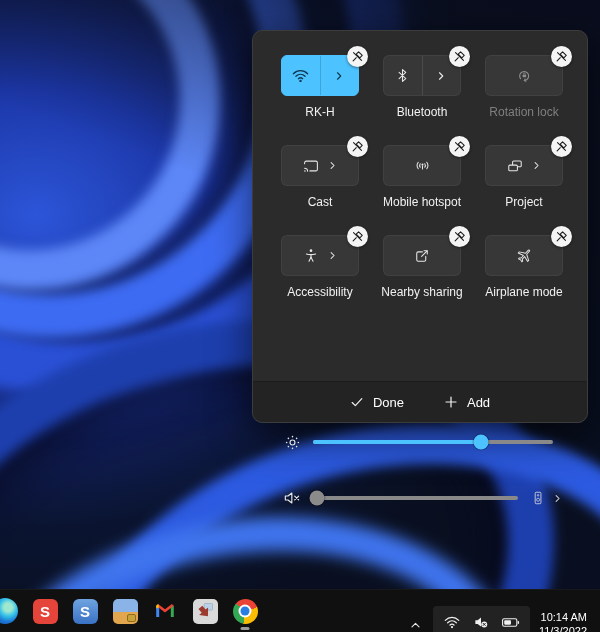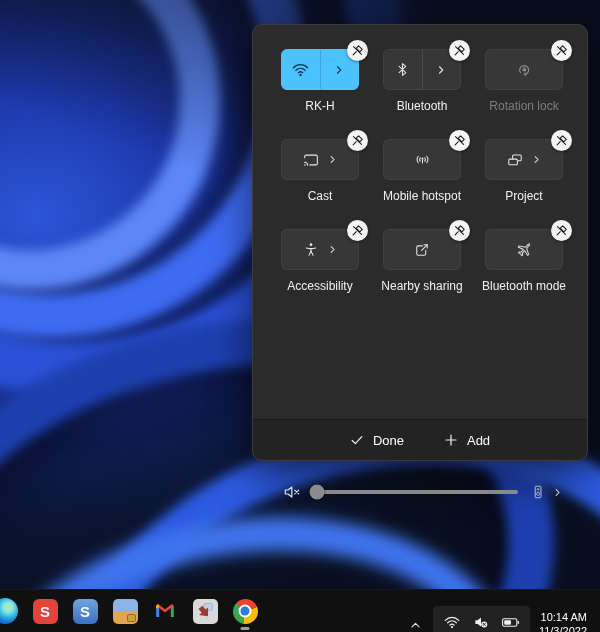--- a/index.html
+++ b/index.html
@@ -21,21 +21,21 @@
       transform:rotate(-18deg);box-shadow:inset 0 0 50px 14px rgba(5,8,30,.9);}
   .p5{width:560px;height:380px;left:60px;top:430px;border:40px solid #2c5ae0;
       transform:rotate(-14deg);}
   .p6{width:500px;height:330px;left:-40px;top:520px;border:34px solid #3f74ee;
       transform:rotate(-10deg);filter:blur(8px);}
   .wallshade{position:absolute;inset:0;background:
      linear-gradient(200deg, rgba(9,13,28,.85) 0%, rgba(9,13,28,0) 38%),
      radial-gradient(420px 300px at 85% 12%, rgba(10,16,34,.9), rgba(10,16,34,0) 70%);}
 
   
-  .panel{position:absolute;left:252px;top:24px;width:336px;height:437px;
+  .panel{position:absolute;left:252px;top:30px;width:336px;height:393px;
          background:#2b2b2b;border:1px solid #3c3c3c;border-radius:10px;
          box-shadow:0 14px 40px rgba(0,0,0,.6);box-sizing:border-box;padding-left:30px;}
   .tiles{position:absolute;left:28px;top:24px;display:grid;
          grid-template-columns:repeat(3,78px);column-gap:24px;row-gap:26px;}
   .cell{width:78px;position:relative;}
   .tile{position:relative;width:78px;height:41px;background:#373737;
         border:1px solid rgba(255,255,255,.055);border-radius:6px;box-sizing:border-box;
         display:flex;align-items:center;justify-content:center;gap:7px;}
   .tile.active{background:#4CC2FF;border-color:#4CC2FF;}
   .tile.split{justify-content:space-between;padding:0;gap:0;}
@@ -326,21 +326,21 @@
           <div class="unpin">
             <svg width="13" height="13" viewBox="0 0 14 14">
                 <g fill="none" stroke="#1d1d1d" stroke-width="1.15" stroke-linecap="round" stroke-linejoin="round">
                   <path d="M8.2 1.9 L12.1 5.8 L9.5 8.4 L5.6 4.5 Z"></path>
                   <path d="M5.7 8.3 L2.3 11.7"></path>
                   <path d="M2.7 2.7 L11.3 11.3"></path>
                 </g>
               </svg>
           </div>
         </div>
-        <div class="tile-label">Bluetooth mode</div>
+        <div class="tile-label">Airplane mode</div>
       </div>
     </div>
 
     <div class="slider-row brightness">
       <div class="licon">
         <svg width="19" height="19" viewBox="0 0 24 24">
           <circle cx="12" cy="12" r="3.1" fill="none" stroke="#e8e8e8" stroke-width="1.4"></circle>
           <g fill="#e8e8e8">
             <circle cx="12" cy="4.6" r="1"></circle>
               <circle cx="12" cy="19.4" r="1"></circle>

